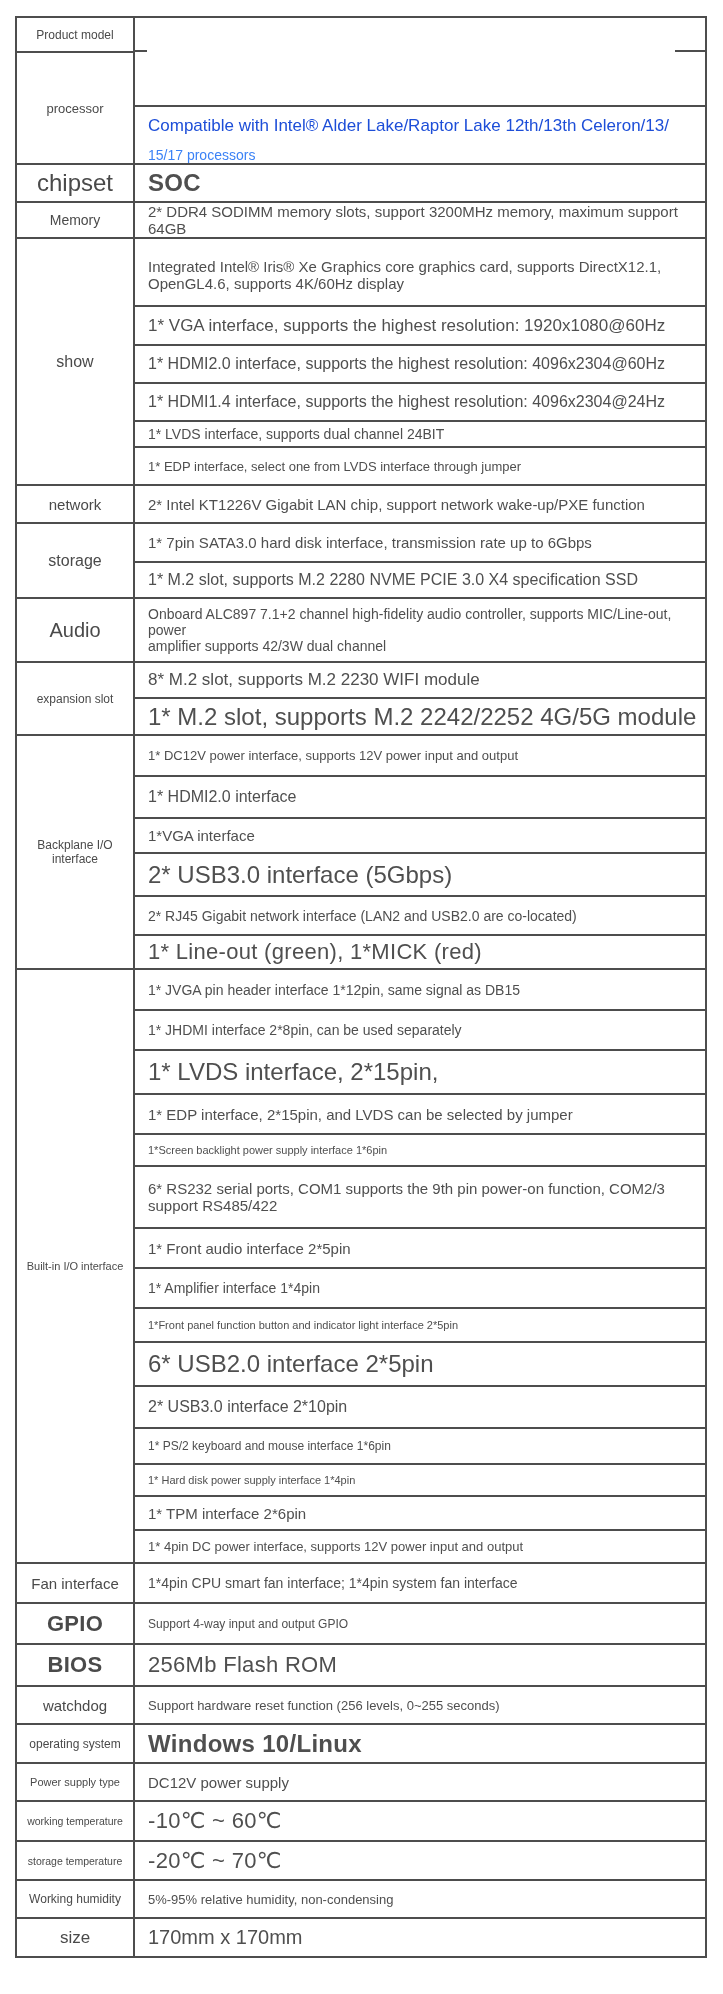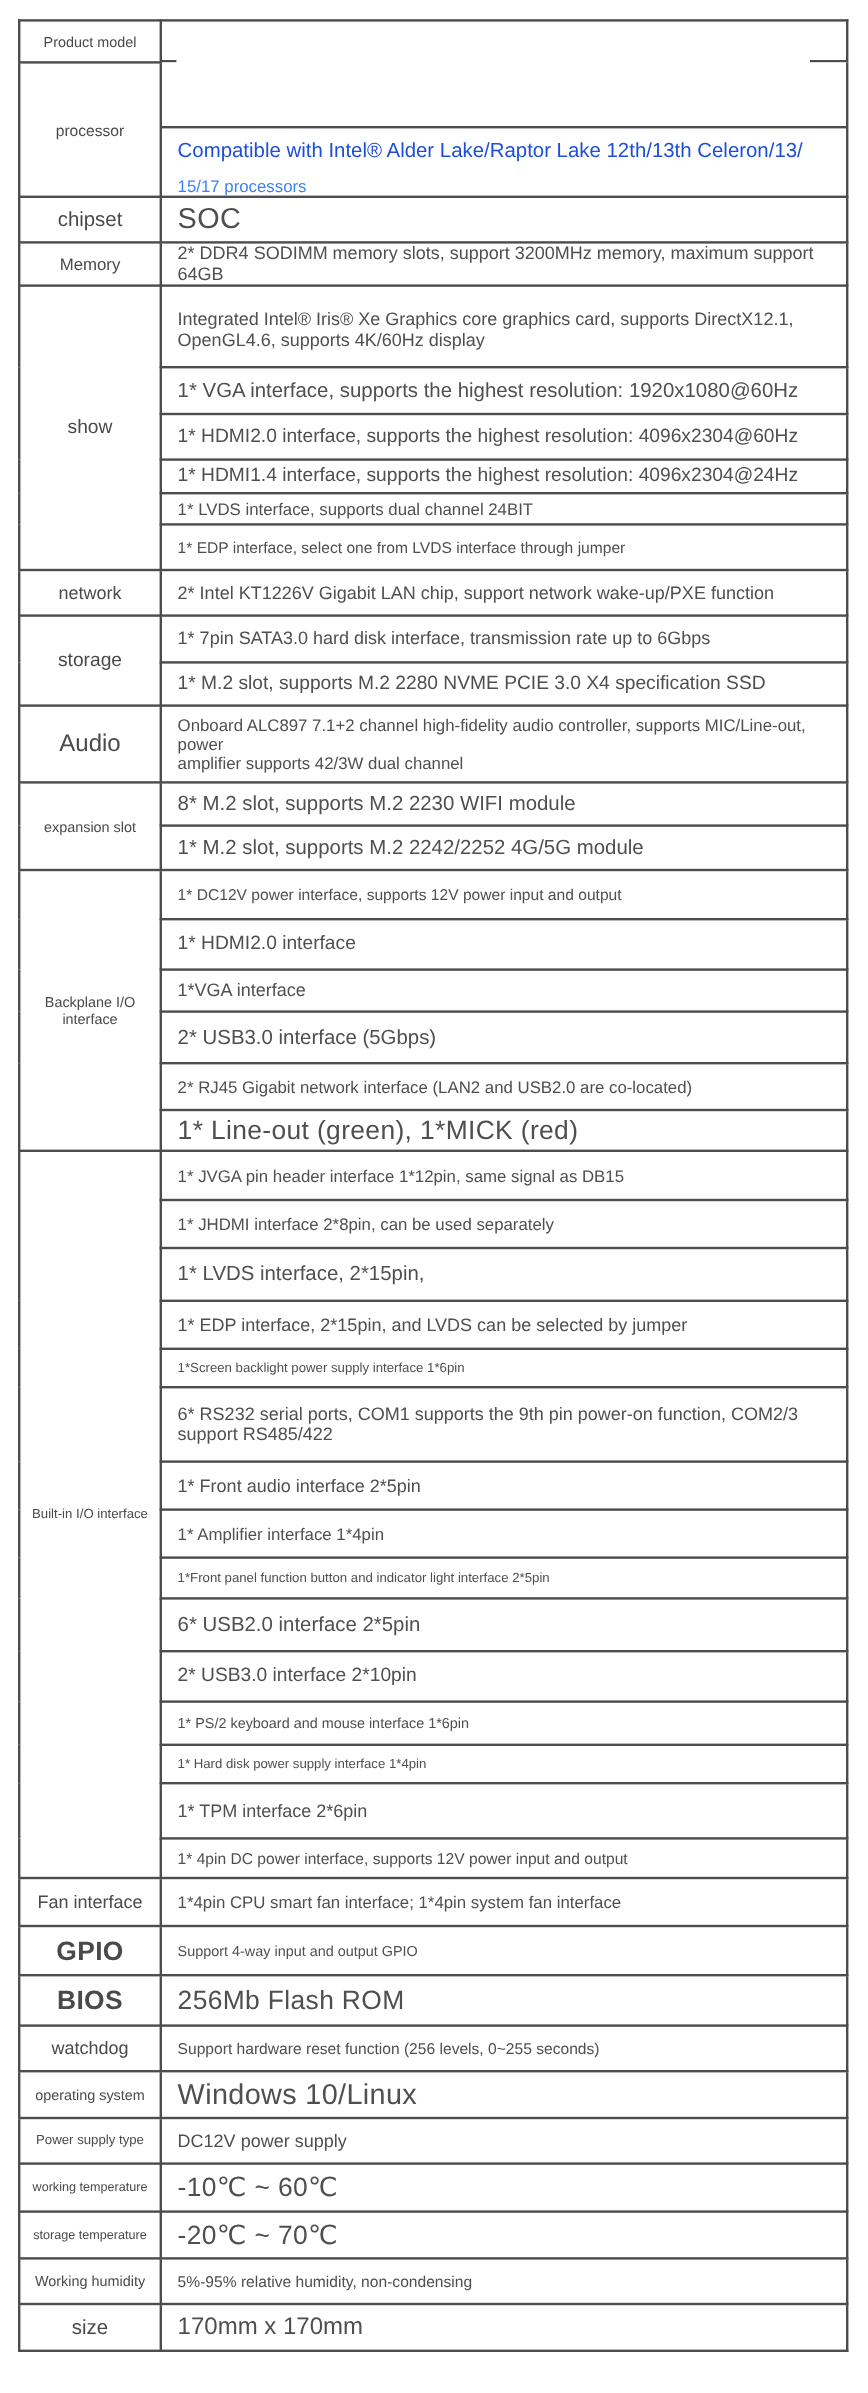--- a/index.html
+++ b/index.html
@@ -47,24 +47,24 @@
   .gap2{}
   
   .f10{font-size:10.5px;}
   .f11{font-size:11px;}
   .f12{font-size:12px;}
   .f13{font-size:13px;}
   .f14{font-size:14px;}
   .f15{font-size:15px;}
   .f16{font-size:16px;}
   .f17{font-size:17px;}
-  .f18{font-size:17px;}
+  .f18{font-size:24px;}
   .f20{font-size:20px;}
   .f22{font-size:22px;letter-spacing:0.3px;}
-  .f24{font-size:24px;letter-spacing:0.3px;}
+  .f24{font-size:24px;letter-spacing:0.3px;font-weight:bold;}
   .dark{color:#333333;}
   .light{color:#666666;}
   .bold{font-weight:bold;color:#222222;}
 </style>
 </head>
 <body>
 
 <div class="canvas">
   <table class="spec">
     <colgroup>
@@ -108,21 +108,21 @@
           <div class="gap1">Integrated Intel® Iris® Xe Graphics core graphics card, supports DirectX12.1,</div>
           <div class="gap2">OpenGL4.6, supports 4K/60Hz display</div>
         </td>
       </tr>
       <tr style="height:39px">
         <td class="val f17">1* VGA interface, supports the highest resolution: 1920x1080@60Hz</td>
       </tr>
       <tr style="height:38px">
         <td class="val f16">1* HDMI2.0 interface, supports the highest resolution: 4096x2304@60Hz</td>
       </tr>
-      <tr style="height:28px">
+      <tr style="height:38px">
         <td class="val f16">1* HDMI1.4 interface, supports the highest resolution: 4096x2304@24Hz</td>
       </tr>
       <tr style="height:26px">
         <td class="val f14">1* LVDS interface, supports dual channel 24BIT</td>
       </tr>
       <tr style="height:38px">
         <td class="val f13">1* EDP interface, select one from LVDS interface through jumper</td>
       </tr>
 
       <tr style="height:38px">
@@ -210,21 +210,21 @@
       </tr>
       <tr style="height:42px">
         <td class="val f16">2* USB3.0 interface 2*10pin</td>
       </tr>
       <tr style="height:36px">
         <td class="val f12">1* PS/2 keyboard and mouse interface 1*6pin</td>
       </tr>
       <tr style="height:32px">
         <td class="val f11 light">1* Hard disk power supply interface 1*4pin</td>
       </tr>
-      <tr style="height:46px">
+      <tr style="height:34px">
         <td class="val f15">1* TPM interface 2*6pin</td>
       </tr>
       <tr style="height:33px">
         <td class="val f13">1* 4pin DC power interface, supports 12V power input and output</td>
       </tr>
 
       <tr style="height:40px">
         <td class="lbl f15">Fan interface</td>
         <td class="val f14">1*4pin CPU smart fan interface; 1*4pin system fan interface</td>
       </tr>

